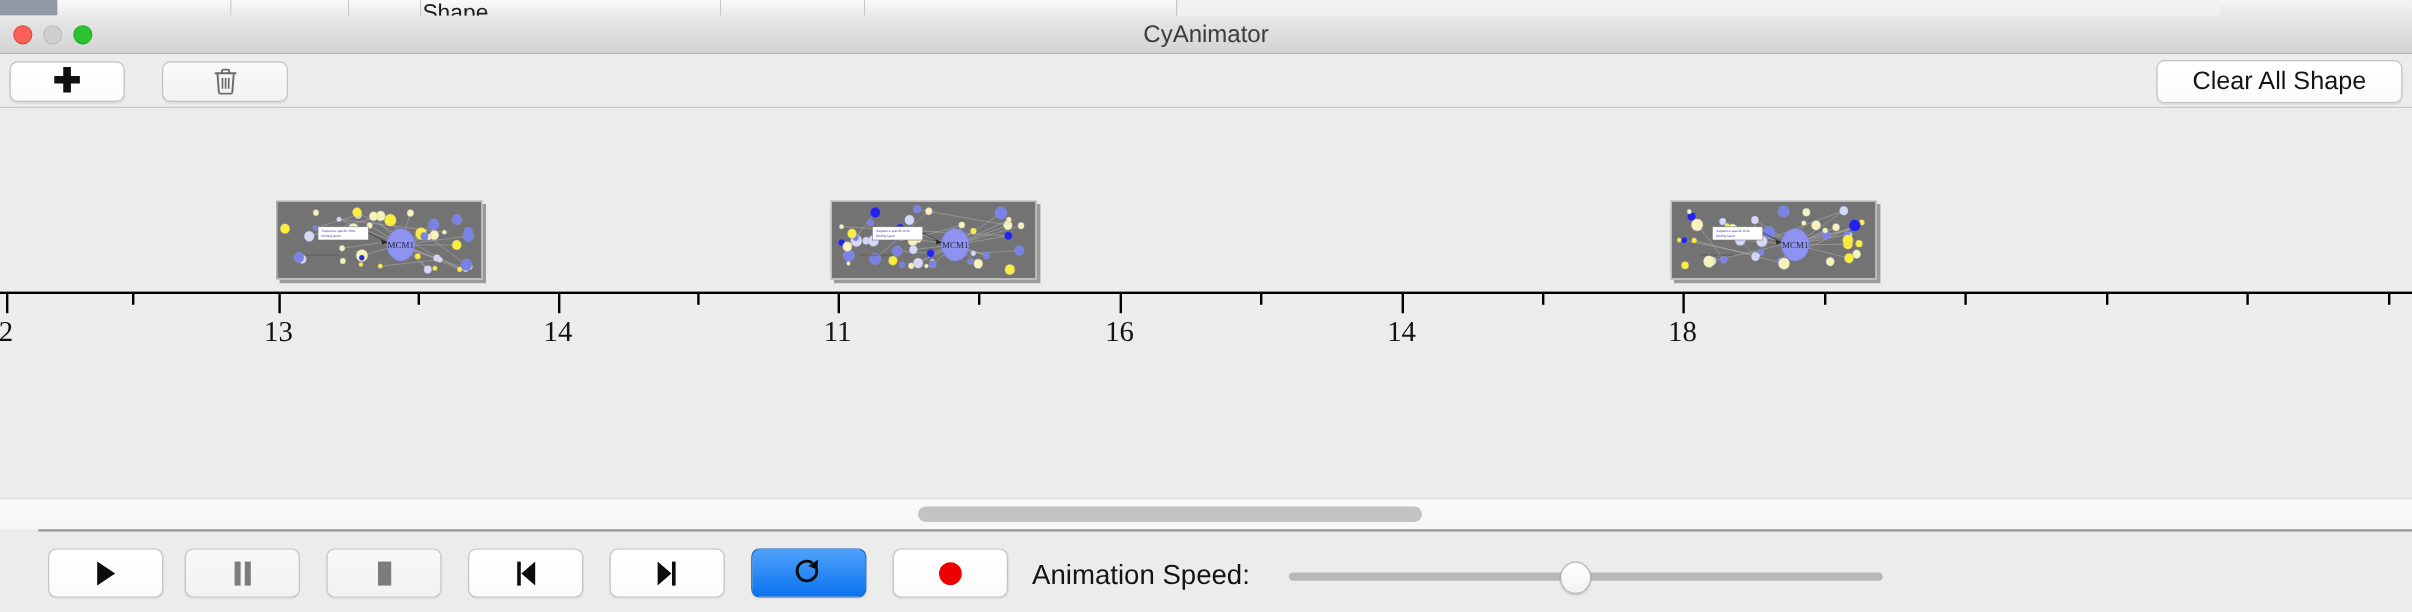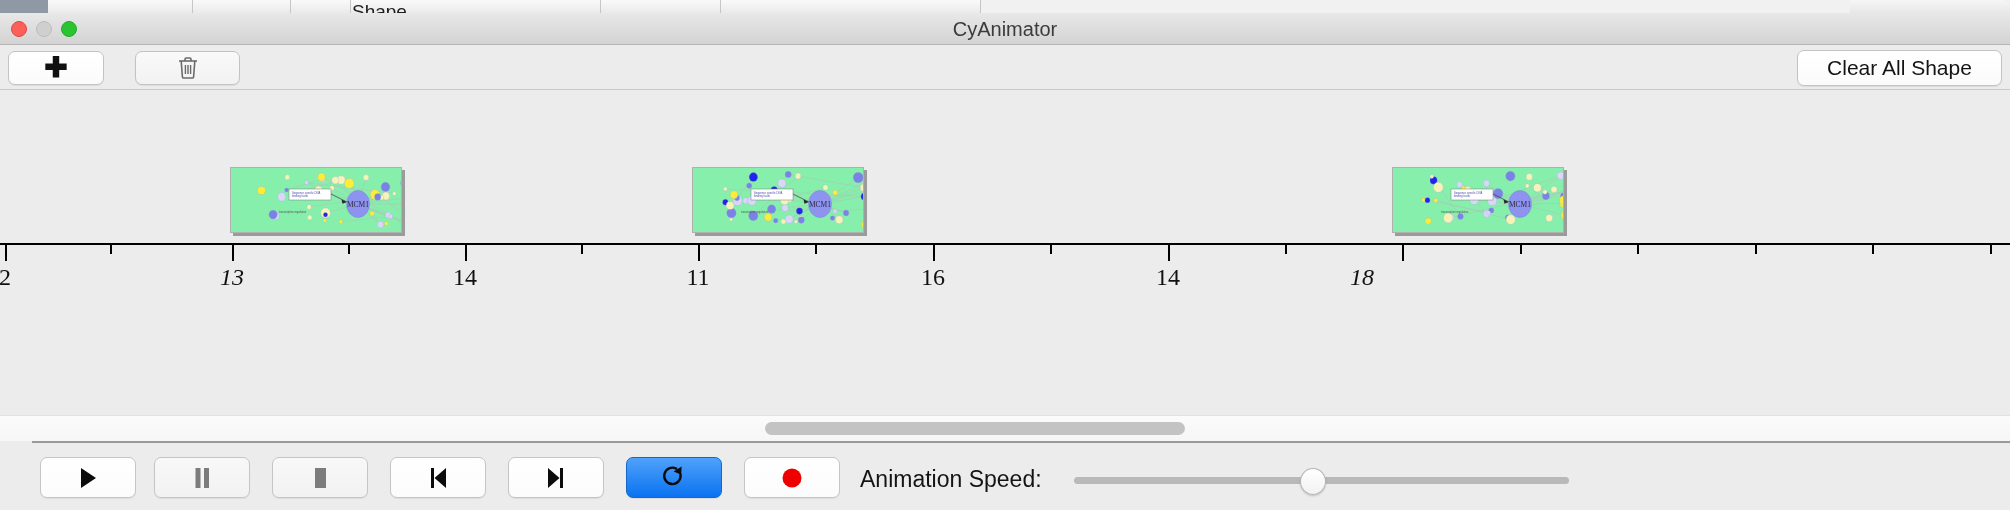--- a/index.html
+++ b/index.html
@@ -175,22 +175,21 @@
     height: 66px;
     background: #ffffff;
     border: 1px solid #b0b0b0;
     box-sizing: border-box;
     box-shadow: 3px 3px 0 0 #9b9b9b;
     overflow: hidden;
   }
   .net {
     position: absolute;
     inset: 0;
-    background: #86efac;
-    padding-left: 24px;
+    background: #737373;
   }
   .net svg { display: block; }
 
   
   .hscroll-track {
     position: absolute;
     left: 0; top: 415px;
     width: 2010px; height: 26px;
     background: linear-gradient(#fbfbfb, #f6f6f6);
     border-top: 1px solid #e2e2e2;
@@ -547,36 +546,36 @@
             </svg>
           </div>
         </div>
       </div>
     <div class="axis-line"></div>
     <div id="ticks-layer">
         <div class="tick major" style="left: 5px;"></div>
         <div class="tick-label" style="left: 5px;">2</div>
         <div class="tick minor" style="left: 110px;"></div>
         <div class="tick major" style="left: 232px;"></div>
-        <div class="tick-label" style="left: 232px; font-style: italic;">13</div>
+        <div class="tick-label" style="left: 232px;">13</div>
         <div class="tick minor" style="left: 348px;"></div>
         <div class="tick major" style="left: 465px;"></div>
         <div class="tick-label" style="left: 465px;">14</div>
         <div class="tick minor" style="left: 581px;"></div>
         <div class="tick major" style="left: 698px;"></div>
         <div class="tick-label" style="left: 698px;">11</div>
         <div class="tick minor" style="left: 815px;"></div>
         <div class="tick major" style="left: 933px;"></div>
         <div class="tick-label" style="left: 933px; text-align: right;">16</div>
         <div class="tick minor" style="left: 1050px;"></div>
         <div class="tick major" style="left: 1168px;"></div>
         <div class="tick-label" style="left: 1168px;">14</div>
         <div class="tick minor" style="left: 1285px;"></div>
         <div class="tick major" style="left: 1402px;"></div>
-        <div class="tick-label" style="left: 1362px; font-style: italic;">18</div>
+        <div class="tick-label" style="left: 1402px;">18</div>
         <div class="tick minor" style="left: 1520px;"></div>
         <div class="tick minor" style="left: 1637px;"></div>
         <div class="tick minor" style="left: 1755px;"></div>
         <div class="tick minor" style="left: 1872px;"></div>
         <div class="tick minor" style="left: 1990px;"></div>
       </div>
   </div>
 
   <div class="hscroll-track">
     <div class="hscroll-thumb" id="hthumb" style="left: 765px; width: 420px;"></div>

